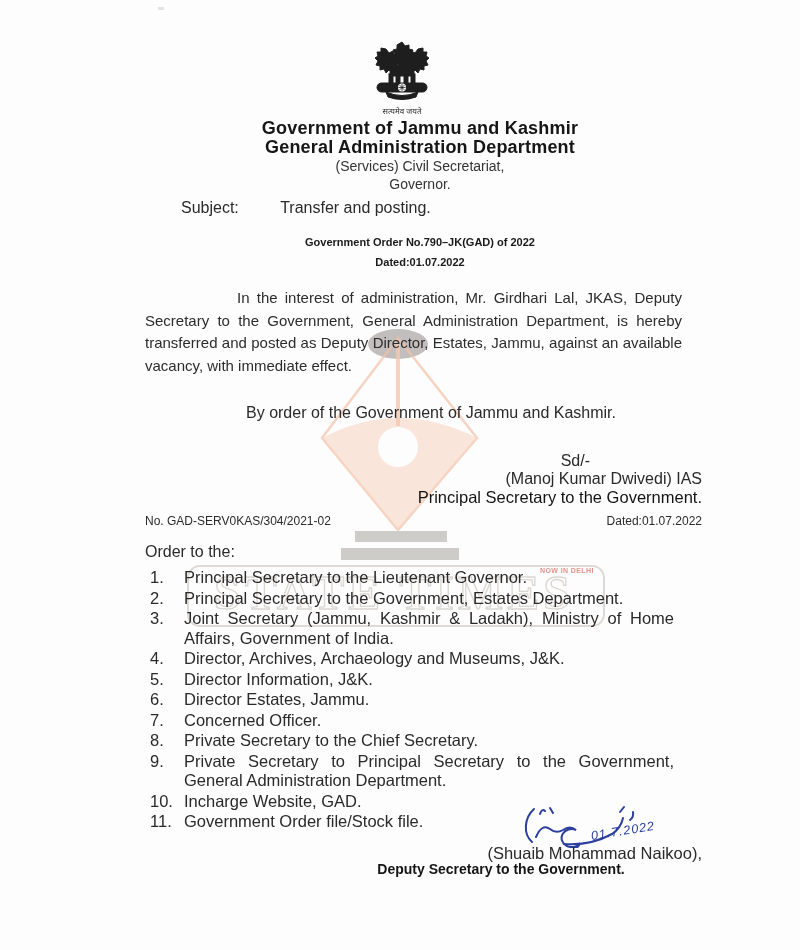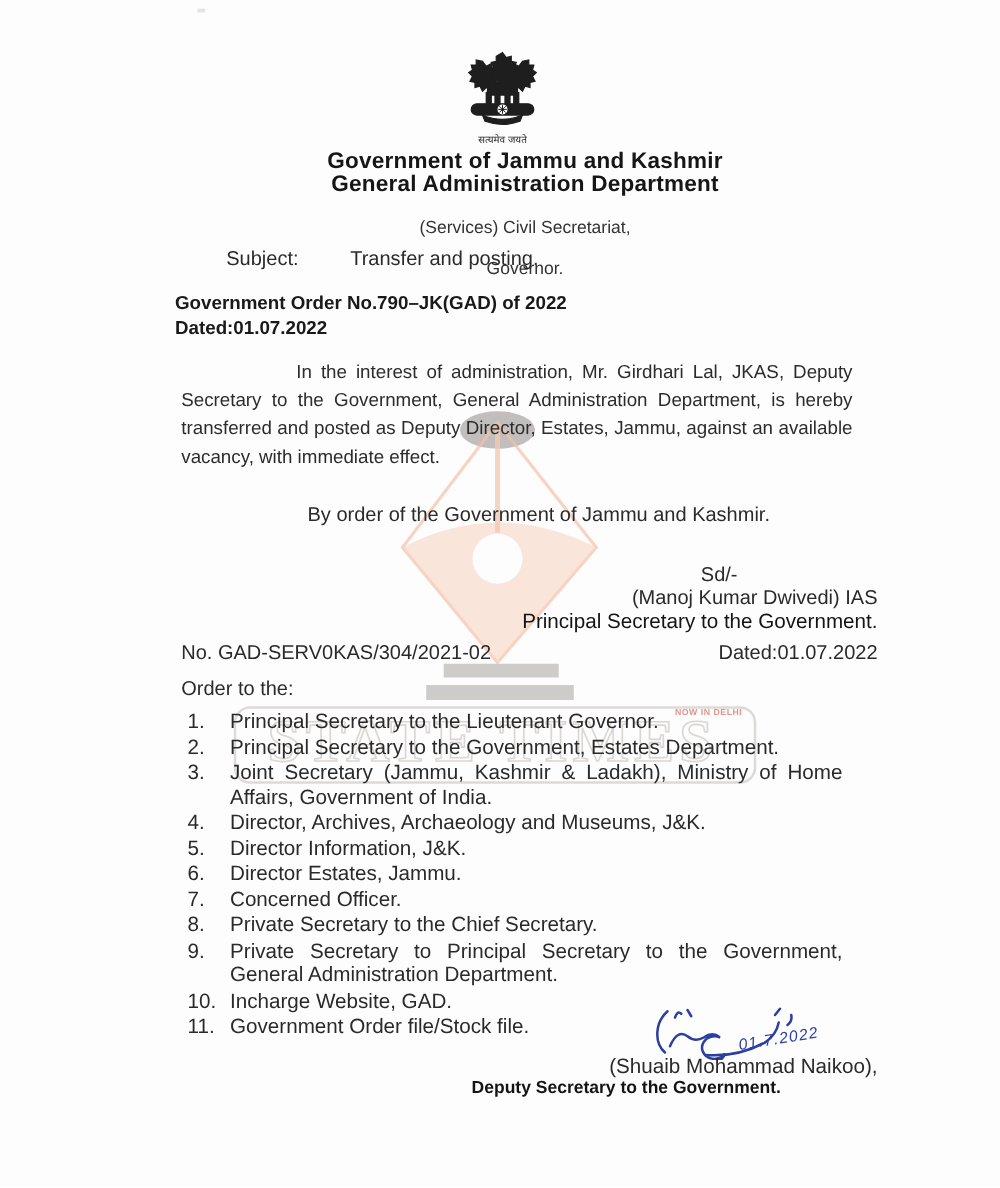--- a/index.html
+++ b/index.html
@@ -16,40 +16,40 @@
     border:2px solid #dcd8d4;border-radius:13px;opacity:.95;
   }
   .wm-tagline{
     left:540px;top:567px;font-size:7px;letter-spacing:.4px;
     color:#e2938b;font-weight:bold;
   }
   
   .emblem{left:364px;top:40px;}
   .header-text{left:140px;top:119px;width:560px;text-align:center;line-height:17px;}
   .hdr-bold{font-weight:bold;font-size:18px;color:#161616;line-height:19px;letter-spacing:.2px;}
-  .hdr-small{font-size:14px;line-height:15.5px;color:#333;margin-top:17px;}
+  .hdr-small{font-size:14px;line-height:15.5px;color:#333;margin-top:2px;}
   
   .subject-row{left:145px;top:199px;width:557px;font-size:16px;margin-left:36px;}
   .subject-label{display:inline-block;width:95px;}
   
-  .order-title{left:140px;top:233px;width:560px;text-align:left;
-    font-weight:bold;font-size:15px;color:#191919;line-height:19.5px;}
+  .order-title{left:140px;top:233px;width:560px;text-align:center;
+    font-weight:bold;font-size:11px;color:#191919;line-height:19.5px;}
   
   .body-par{
     left:145px;top:287px;width:537px;font-size:15px;line-height:22.5px;
     text-align:justify;text-indent:92px;color:#2c2c2c;
   }
   .by-order{left:151px;top:404px;width:560px;text-align:center;font-size:16px;}
   
   .sig1{left:300px;top:452px;width:402px;text-align:right;font-size:16px;line-height:18px;}
   .sig1 .sd{display:block;padding-right:112px;}
   .sig1 .desig{font-weight:normal;font-size:16.5px;color:#141414;}
   
   .ref-row{left:145px;top:514px;width:557px;display:flex;
-    justify-content:space-between;font-size:16px;}
+    justify-content:space-between;font-size:12px;}
   .copy-label{left:145px;top:543px;font-size:16px;}
   
   .copy-list{left:150px;top:568px;width:526px;font-size:16.5px;line-height:19.5px;}
   .copy-row{display:flex;margin-bottom:1px;}
   .copy-num{width:34px;flex:none;}
   .copy-text{width:490px;flex:none;text-align:justify;}
   
   .sig2-scribble{left:520px;top:804px;}
   .sig2-date{
     left:591px;top:829px;color:#2b3f9e;font-size:12.5px;font-style:italic;

